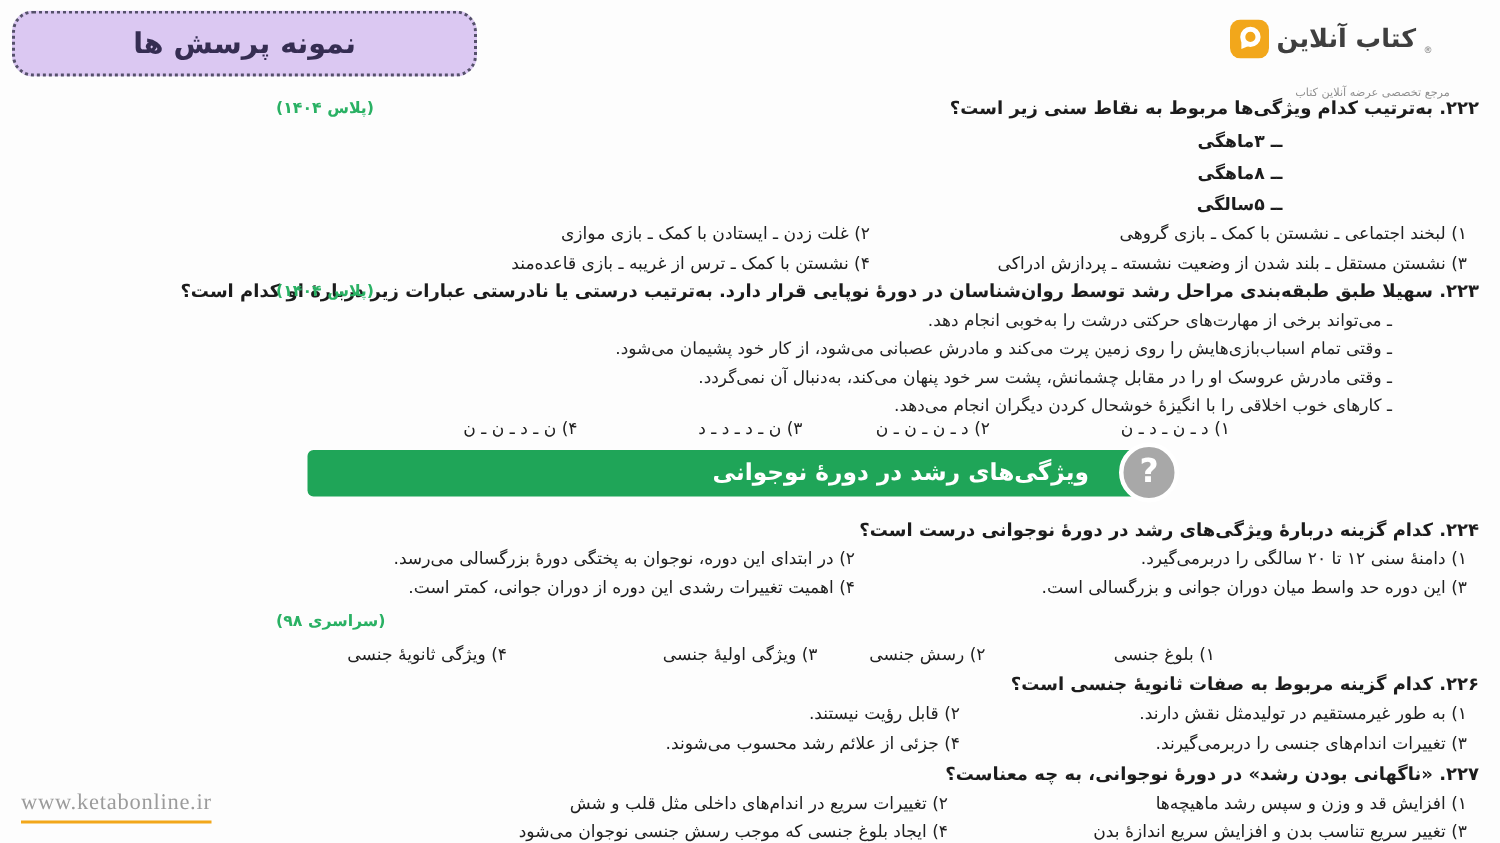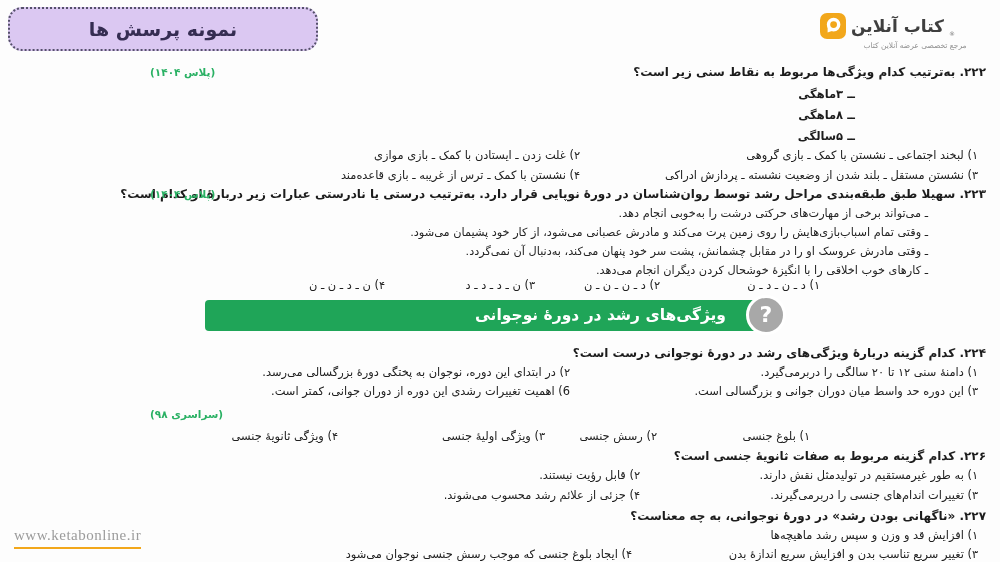--- a/index.html
+++ b/index.html
@@ -16,25 +16,25 @@
     display:flex; align-items:center; justify-content:center;
   }
   .title-badge span { font-weight:bold; font-size:19px; color:#352d52; }
 
   
   .logo { position:absolute; top:13px; left:820px; width:172px; }
   .logo-row { display:flex; direction:ltr; align-items:center; gap:5px; justify-content:flex-start; }
   .logo-icon svg { display:block; }
   .logo-word { font-weight:bold; font-size:17px; color:#3f3f3f; white-space:nowrap; }
   .logo-reg { font-size:6px; color:#777; align-self:flex-end; padding-bottom:2px; }
-  .logo-tag { margin-top:2px; font-size:7.5px; color:#8f8f8f; text-align:center; padding-left:18px; white-space:nowrap; }
+  .logo-tag { margin-top:18px; font-size:7.5px; color:#8f8f8f; text-align:center; padding-left:18px; white-space:nowrap; }
 
   
   .qline { position:absolute; right:14px; font-weight:bold; font-size:12px; white-space:nowrap; line-height:16px; }
-  .tag   { position:absolute; font-weight:bold; font-size:10.5px; color:#2ab164; white-space:nowrap; }
+  .tag   { position:absolute; font-weight:bold; font-size:10.5px; color:#2ab164; white-space:nowrap;margin-left:34px; }
   .item  { position:absolute; right:145px; font-size:11.5px; font-weight:600; white-space:nowrap; }
   .stmt  { position:absolute; right:72px; font-size:11.3px; color:#242424; white-space:nowrap; }
   .opt   { position:absolute; font-size:11.4px; color:#202020; white-space:nowrap; }
 
   
   .section-bar {
     position:absolute; left:205px; top:300px; width:557px; height:31px;
     background:#1fa558; border-radius:4px;
   }
   .section-bar .section-title {
@@ -102,34 +102,35 @@
 
   <div class="section-bar">
     <span class="section-title">ویژگی‌های رشد در دورهٔ نوجوانی</span>
   </div>
   <div class="q-circle">?</div>
 
   <div class="qline" style="top:345px">۲۲۴. کدام گزینه دربارهٔ ویژگی‌های رشد در دورهٔ نوجوانی درست است؟</div>
   <div class="opt" style="top:365px; right:22px">۱) دامنهٔ سنی ۱۲ تا ۲۰ سالگی را دربرمی‌گیرد.</div>
   <div class="opt" style="top:365px; right:430px">۲) در ابتدای این دوره، نوجوان به پختگی دورهٔ بزرگسالی می‌رسد.</div>
   <div class="opt" style="top:384px; right:22px">۳) این دوره حد واسط میان دوران جوانی و بزرگسالی است.</div>
-  <div class="opt" style="top:384px; right:430px">6) اهمیت تغییرات رشدی این دوره از دوران جوانی، کمتر است.</div>
+  <div class="opt" style="top:384px; right:430px">۴) اهمیت تغییرات رشدی این دوره از دوران جوانی، کمتر است.</div>
 
   <div class="tag" style="top:408px; left:150px">(سراسری ۹۸)</div>
   <div class="opt" style="top:429px; right:190px">۱) بلوغ جنسی</div>
   <div class="opt" style="top:429px; right:343px">۲) رسش جنسی</div>
   <div class="opt" style="top:429px; right:455px">۳) ویژگی اولیهٔ جنسی</div>
   <div class="opt" style="top:429px; right:662px">۴) ویژگی ثانویهٔ جنسی</div>
 
   <div class="qline" style="top:448px">۲۲۶. کدام گزینه مربوط به صفات ثانویهٔ جنسی است؟</div>
   <div class="opt" style="top:468px; right:22px">۱) به طور غیرمستقیم در تولیدمثل نقش دارند.</div>
   <div class="opt" style="top:468px; right:360px">۲) قابل رؤیت نیستند.</div>
   <div class="opt" style="top:488px; right:22px">۳) تغییرات اندام‌های جنسی را دربرمی‌گیرند.</div>
   <div class="opt" style="top:488px; right:360px">۴) جزئی از علائم رشد محسوب می‌شوند.</div>
 
   <div class="qline" style="top:508px">۲۲۷. «ناگهانی بودن رشد» در دورهٔ نوجوانی، به چه معناست؟</div>
   <div class="opt" style="top:528px; right:22px">۱) افزایش قد و وزن و سپس رشد ماهیچه‌ها</div>
+  <div class="opt" style="top:528px; right:368px">۲) تغییرات سریع در اندام‌های داخلی مثل قلب و شش</div>
   <div class="opt" style="top:547px; right:22px">۳) تغییر سریع تناسب بدن و افزایش سریع اندازهٔ بدن</div>
   <div class="opt" style="top:547px; right:368px">۴) ایجاد بلوغ جنسی که موجب رسش جنسی نوجوان می‌شود</div>
 
   <div class="wm">www.ketabonline.ir</div>
 
 </div>
 
 </body></html>

